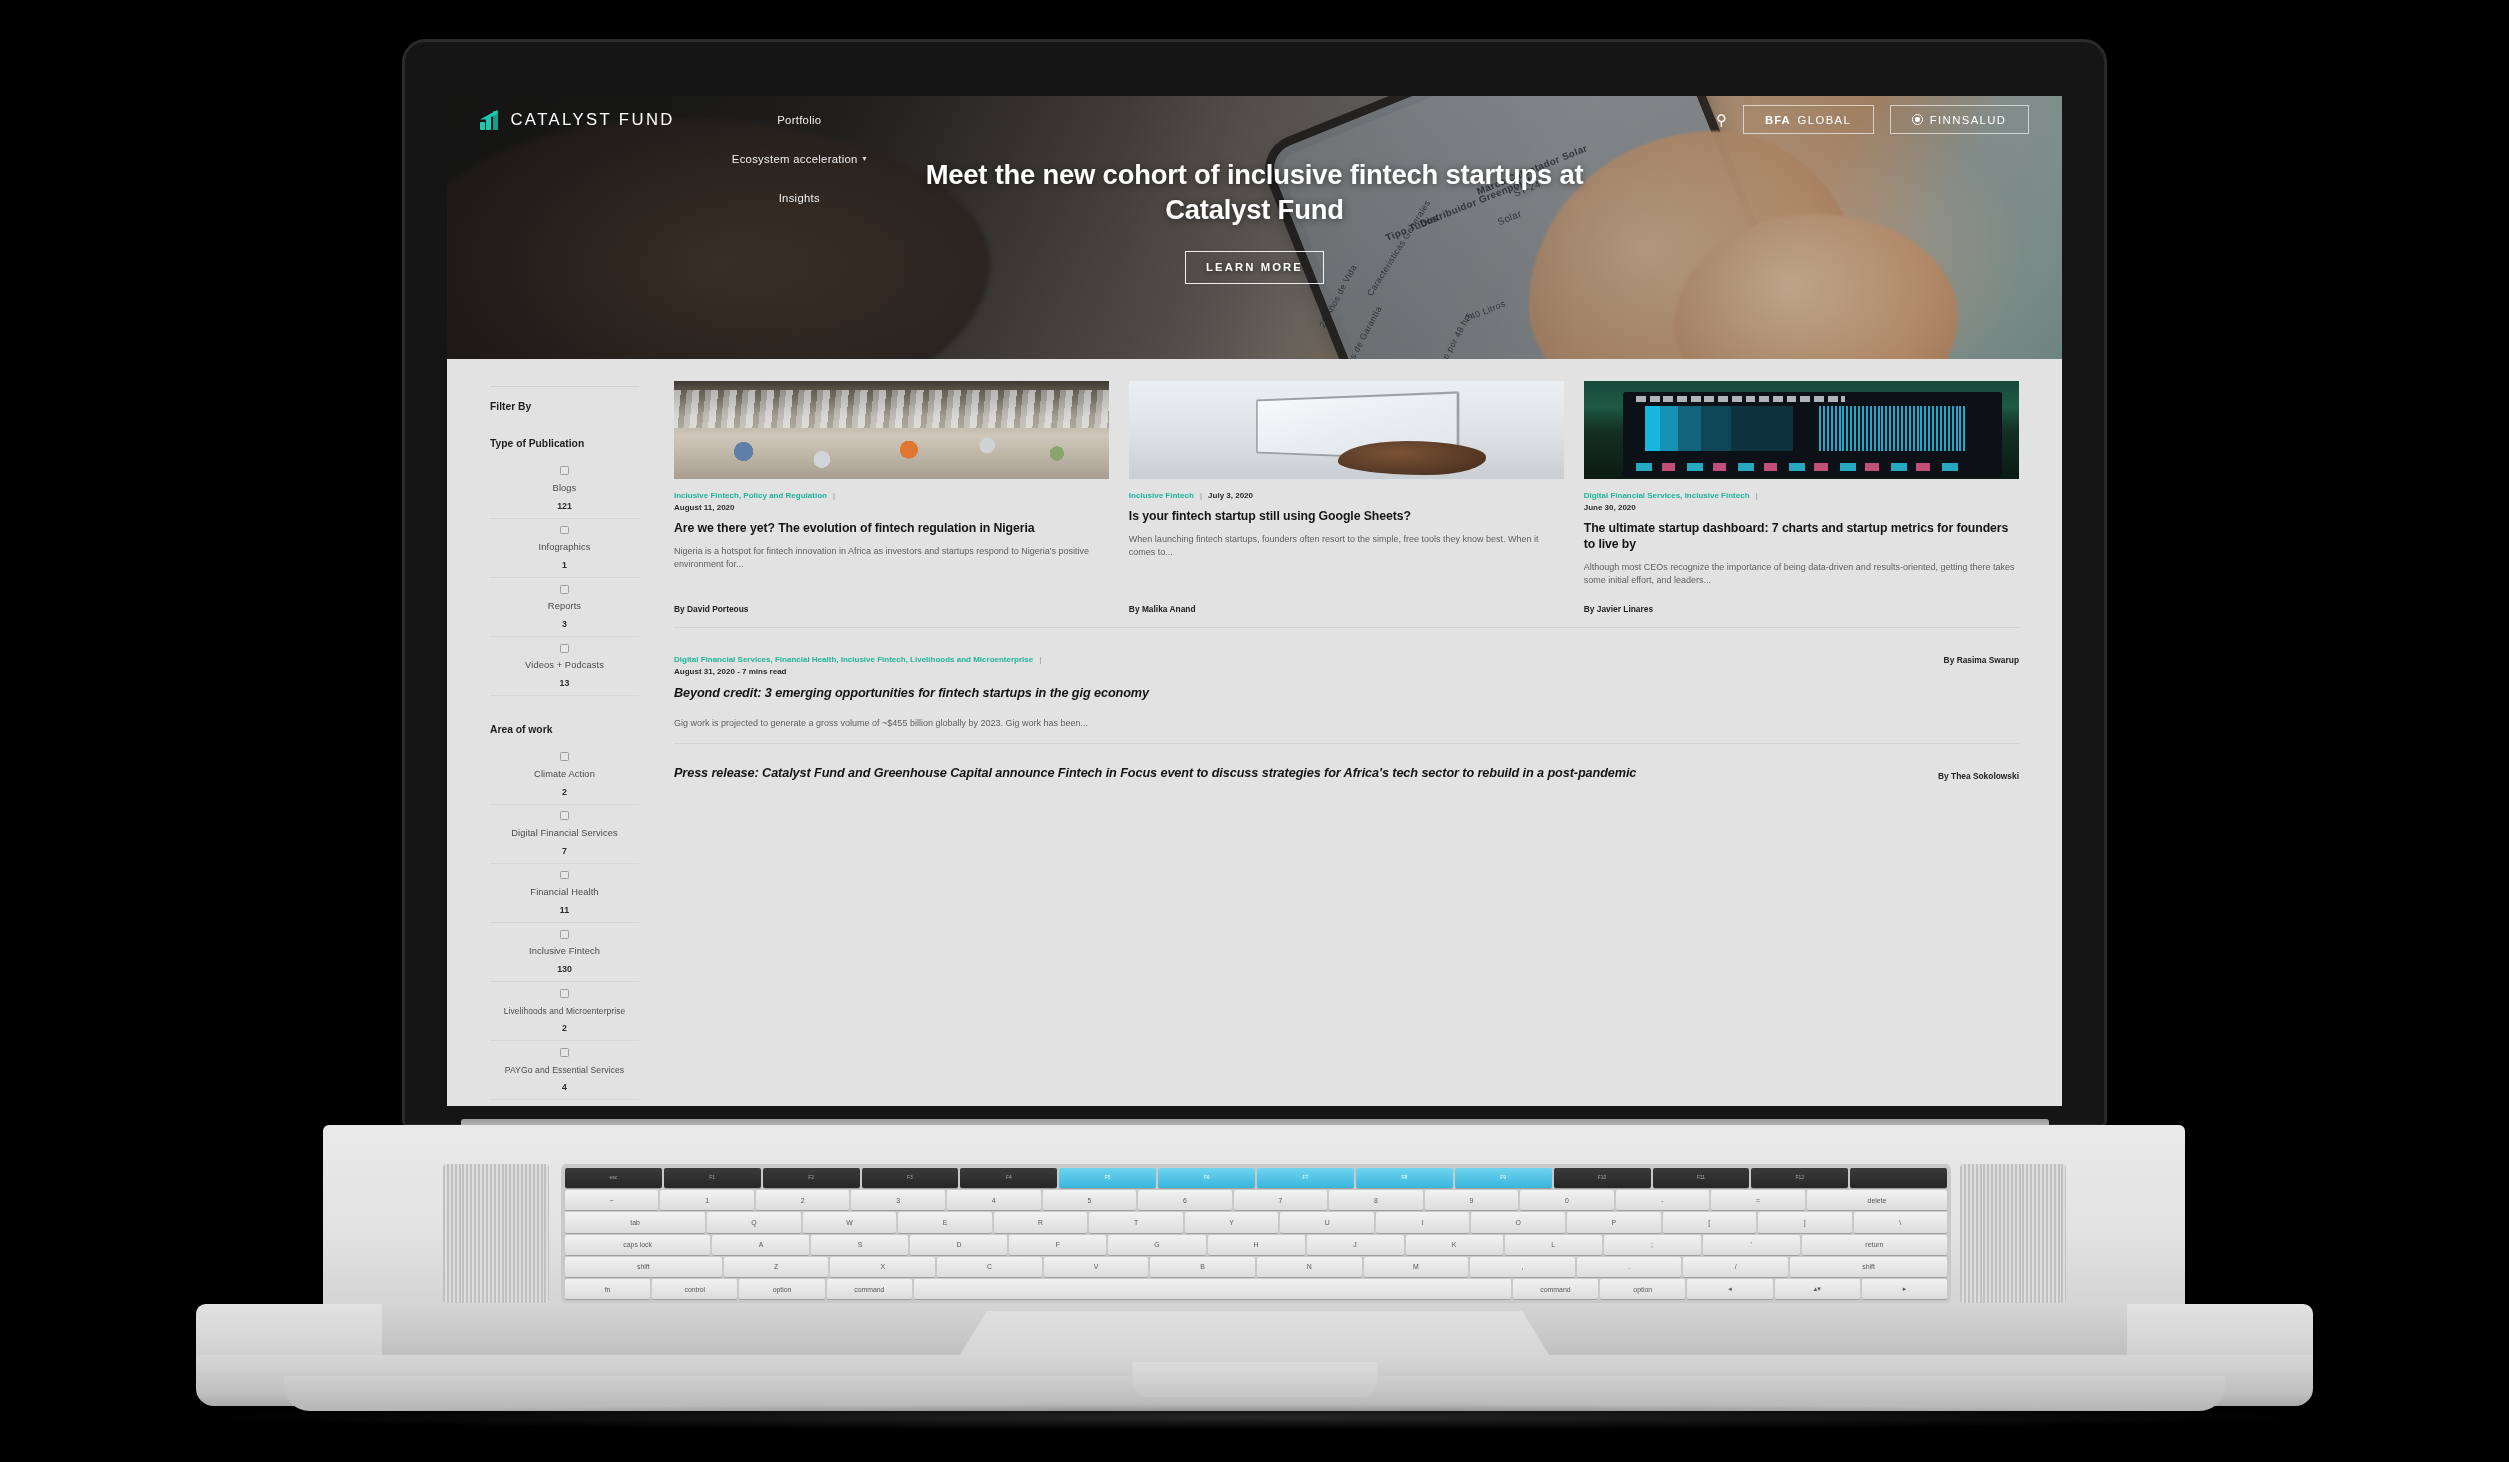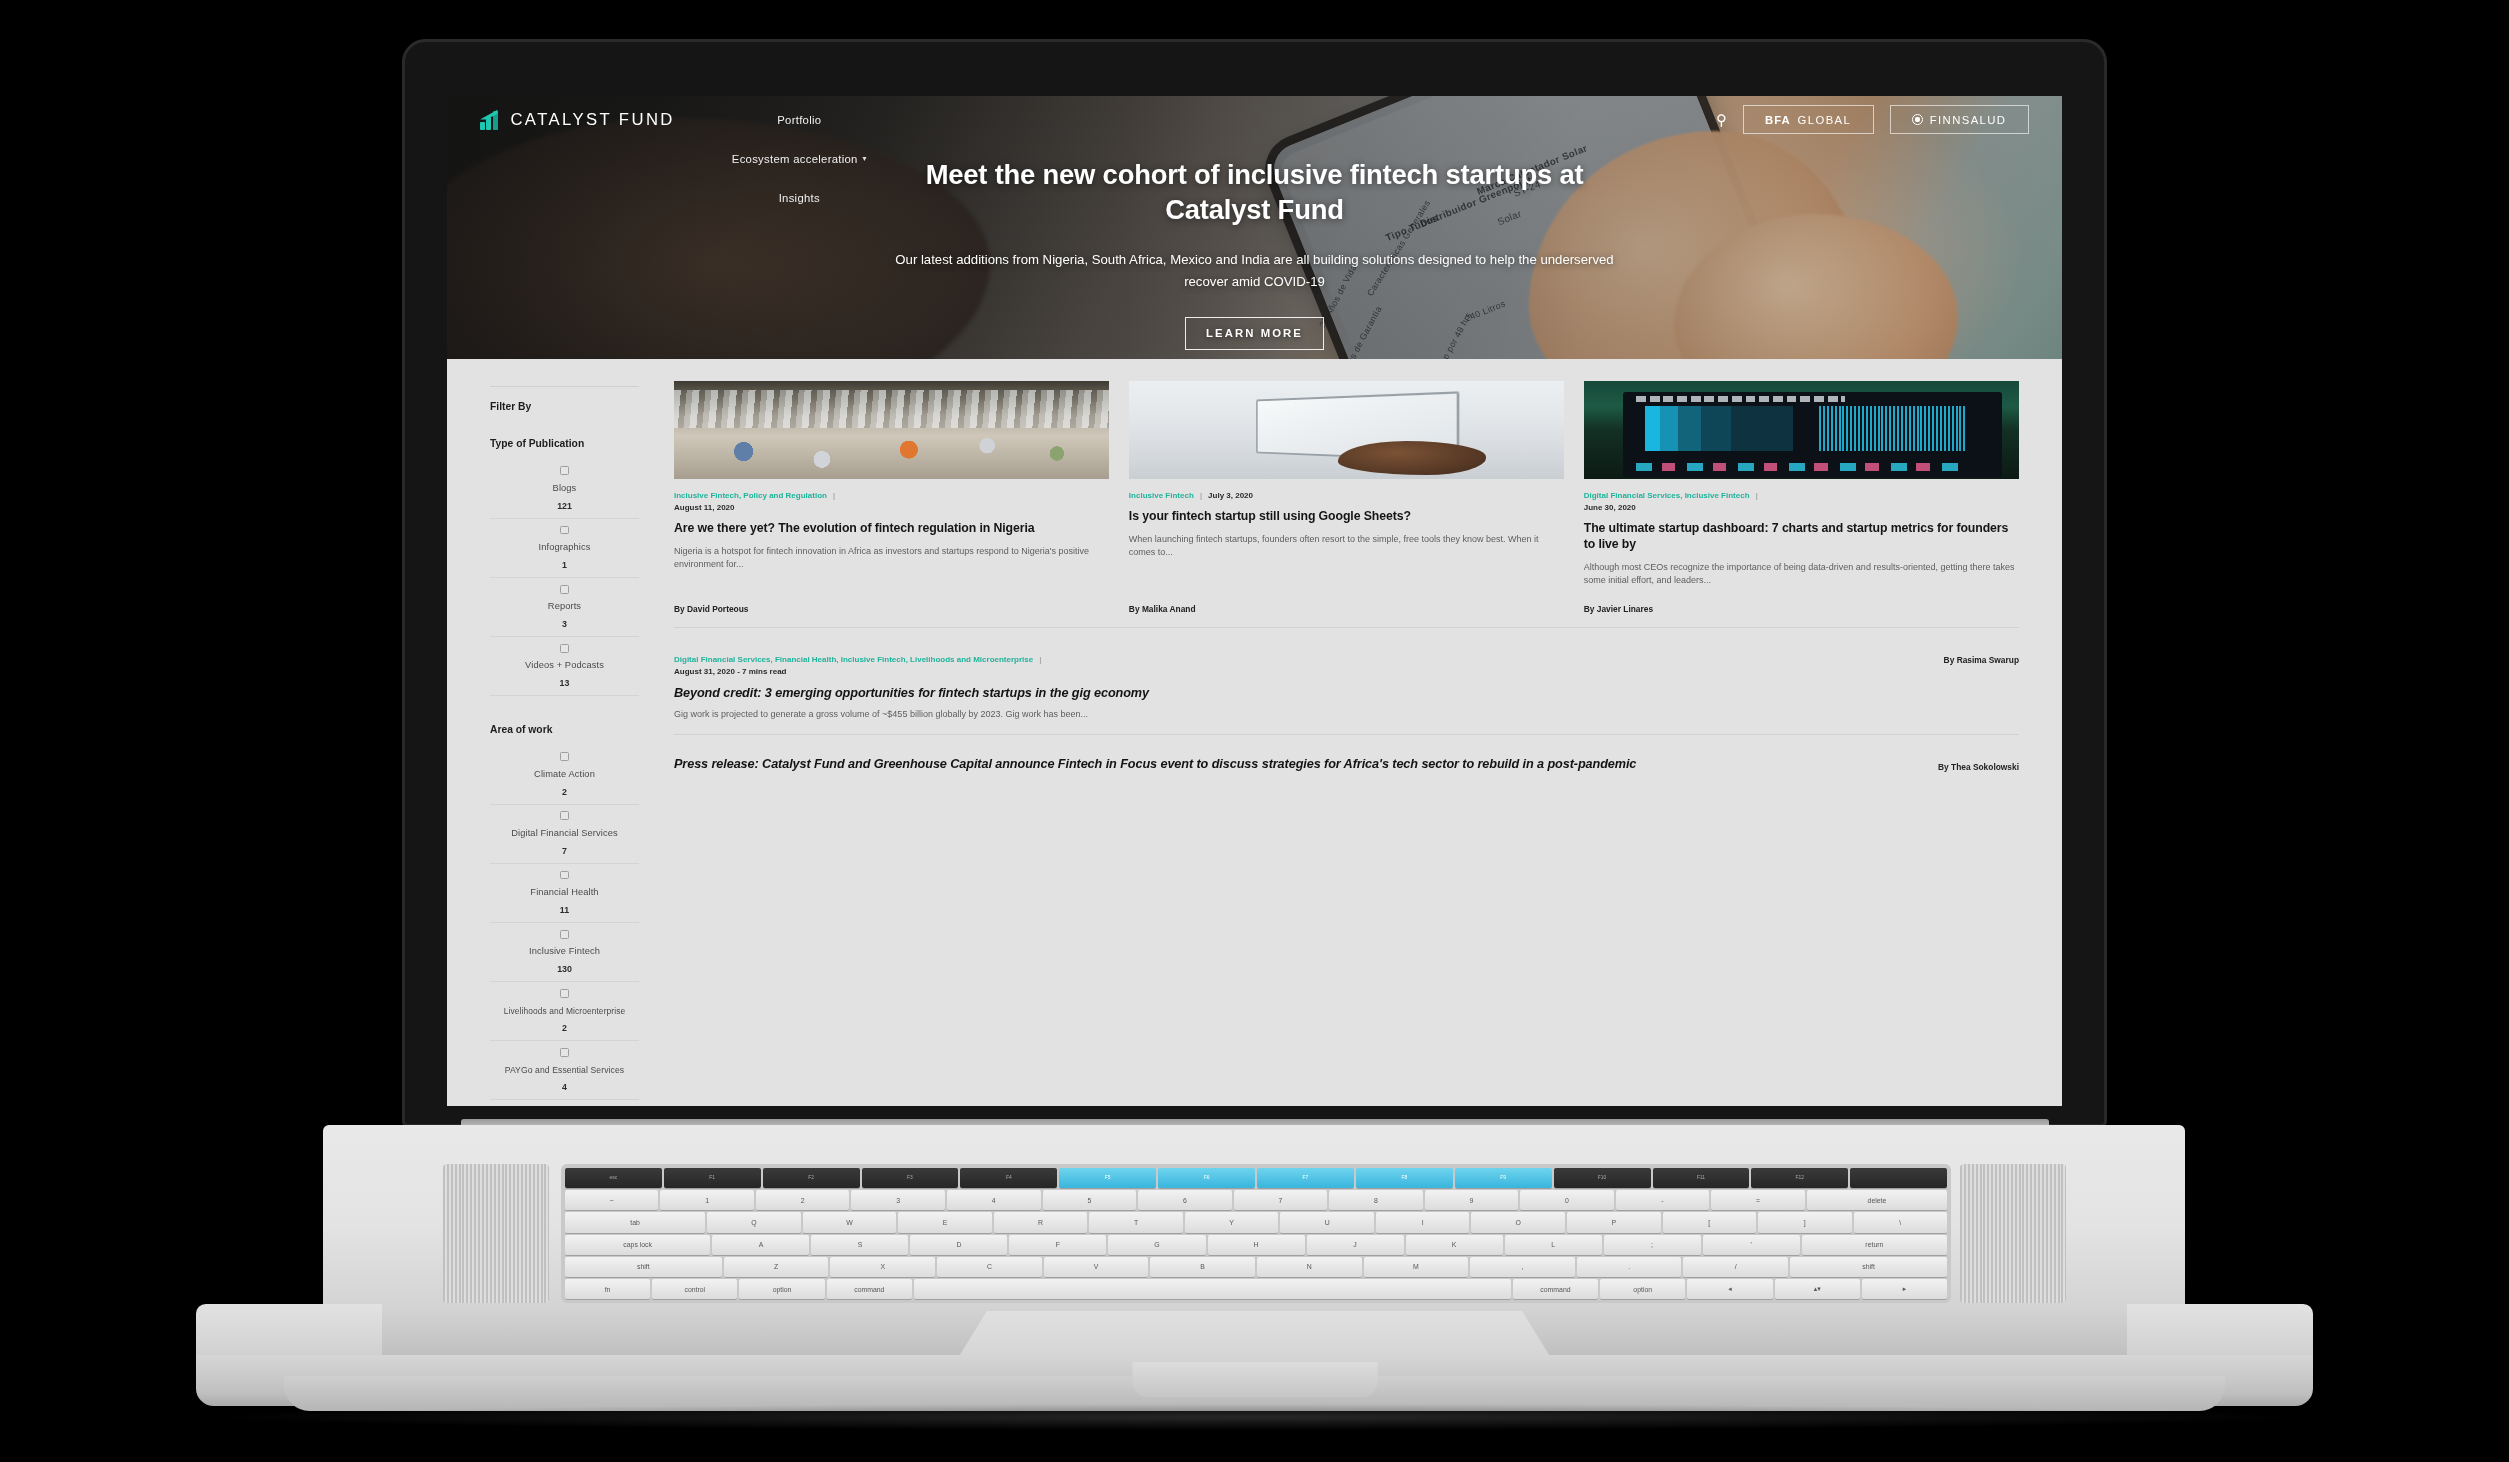--- a/index.html
+++ b/index.html
@@ -356,21 +356,21 @@
   .list-item { padding: 13.7px 0 0; position: relative; }
   .list-item + .list-item { border-top: 1px solid #d2d2d2; margin-top: 12.7px; }
   .list-author {
     position: absolute; right: 0; top: 26.5px;
     font-size: 8.4px; font-weight: 700; color: #222;
   }
   .list-title {
     margin-top: 6.9px; font-size: 12.7px; font-weight: 700; color: #141414;
     letter-spacing: -0.1px; line-height: 1.3; padding-right: 176px; font-style: italic;
   }
-  .list-excerpt { margin-top: 7px; font-size: 9px; color: #5e5e5e; line-height: 1.5; }
+  .list-excerpt { margin-top: 16px; font-size: 9px; color: #5e5e5e; line-height: 1.5; }
 </style>
 </head>
 <body>
 
 <div id="stage">
   <div class="laptop">
 
     <div class="lid-edge"></div>
     <div class="lid">
       <div class="webcam"></div>
@@ -436,21 +436,20 @@
               </div>
               <div class="ghost-btn">
                 <span class="fin-dot"></span>
                 <span class="b2">FINNSALUD</span>
               </div>
             </div>
           </nav>
 
           <div class="hero-copy">
             <h1 class="hero-title">Meet the new cohort of inclusive fintech startups at Catalyst Fund</h1>
-            <p class="hero-sub">Our latest additions from Nigeria, South Africa, Mexico and India are all building solutions designed to help the underserved recover amid COVID-19</p>
             <div class="learn-btn">LEARN MORE</div>
           </div>
         </section>
 
         <div class="body-wrap">
 
           <aside class="sidebar">
             <div class="sb-top-rule"></div>
             <div class="sb-h1">Filter By</div>
 

